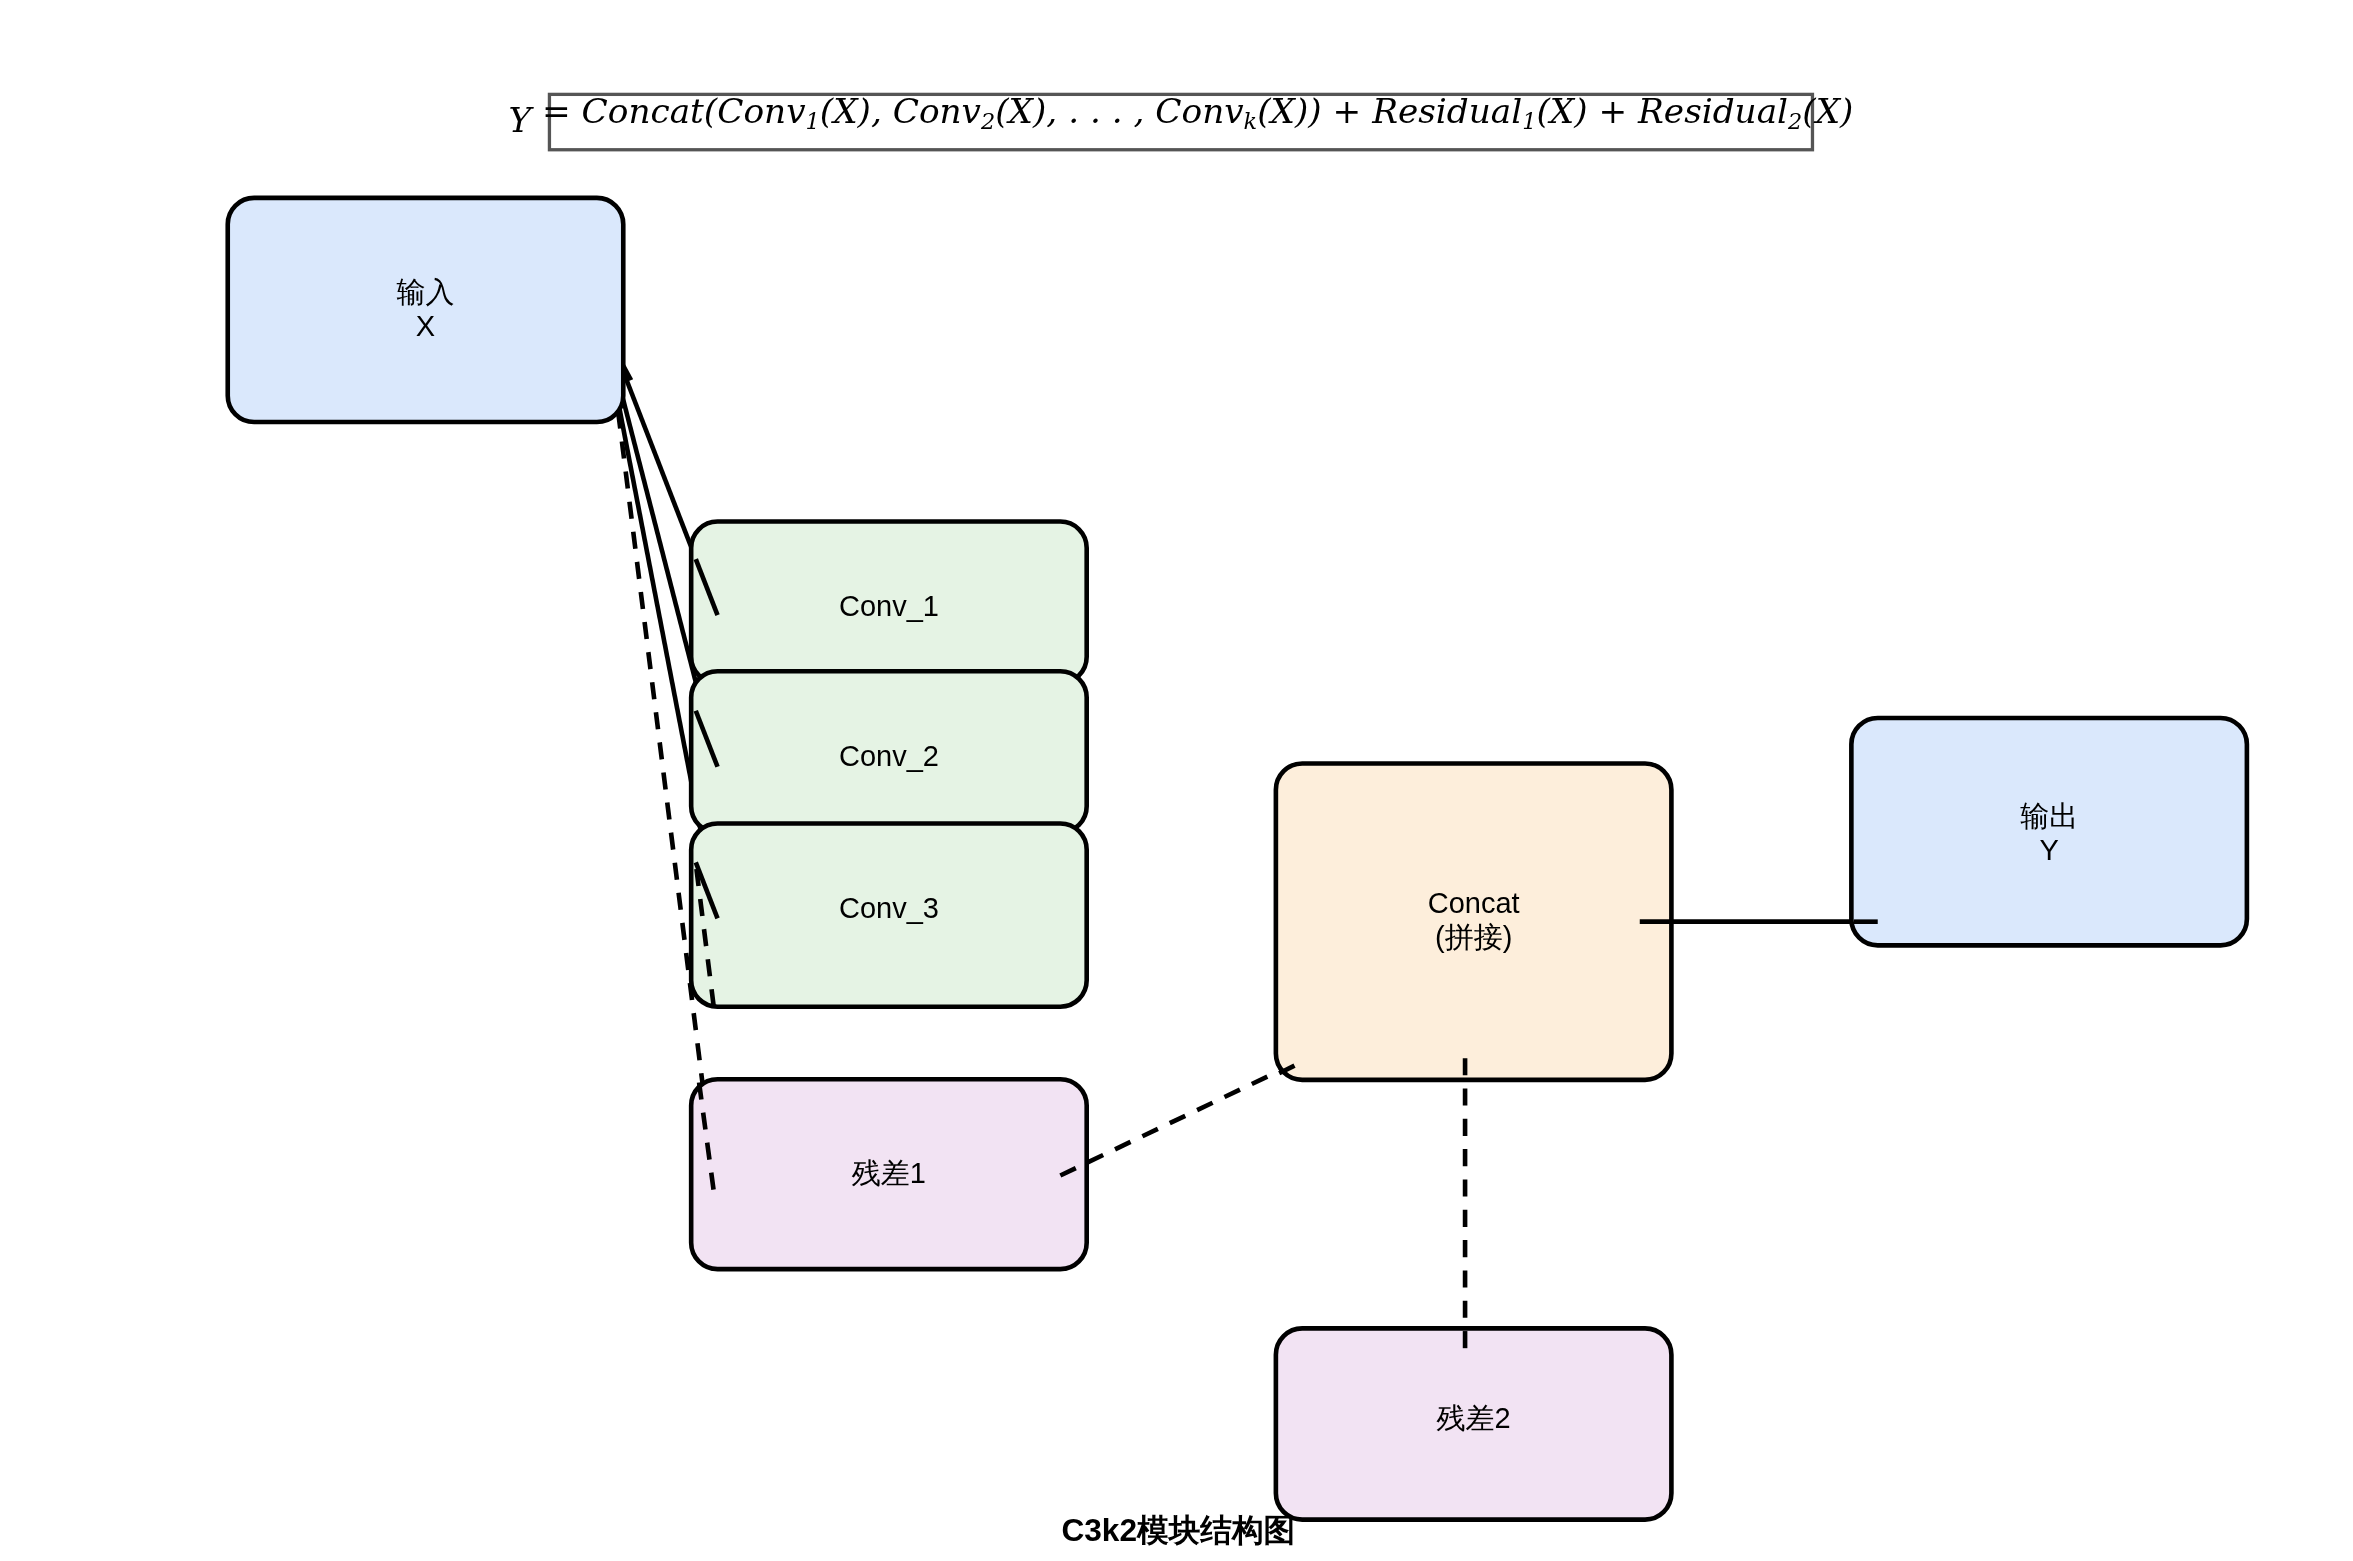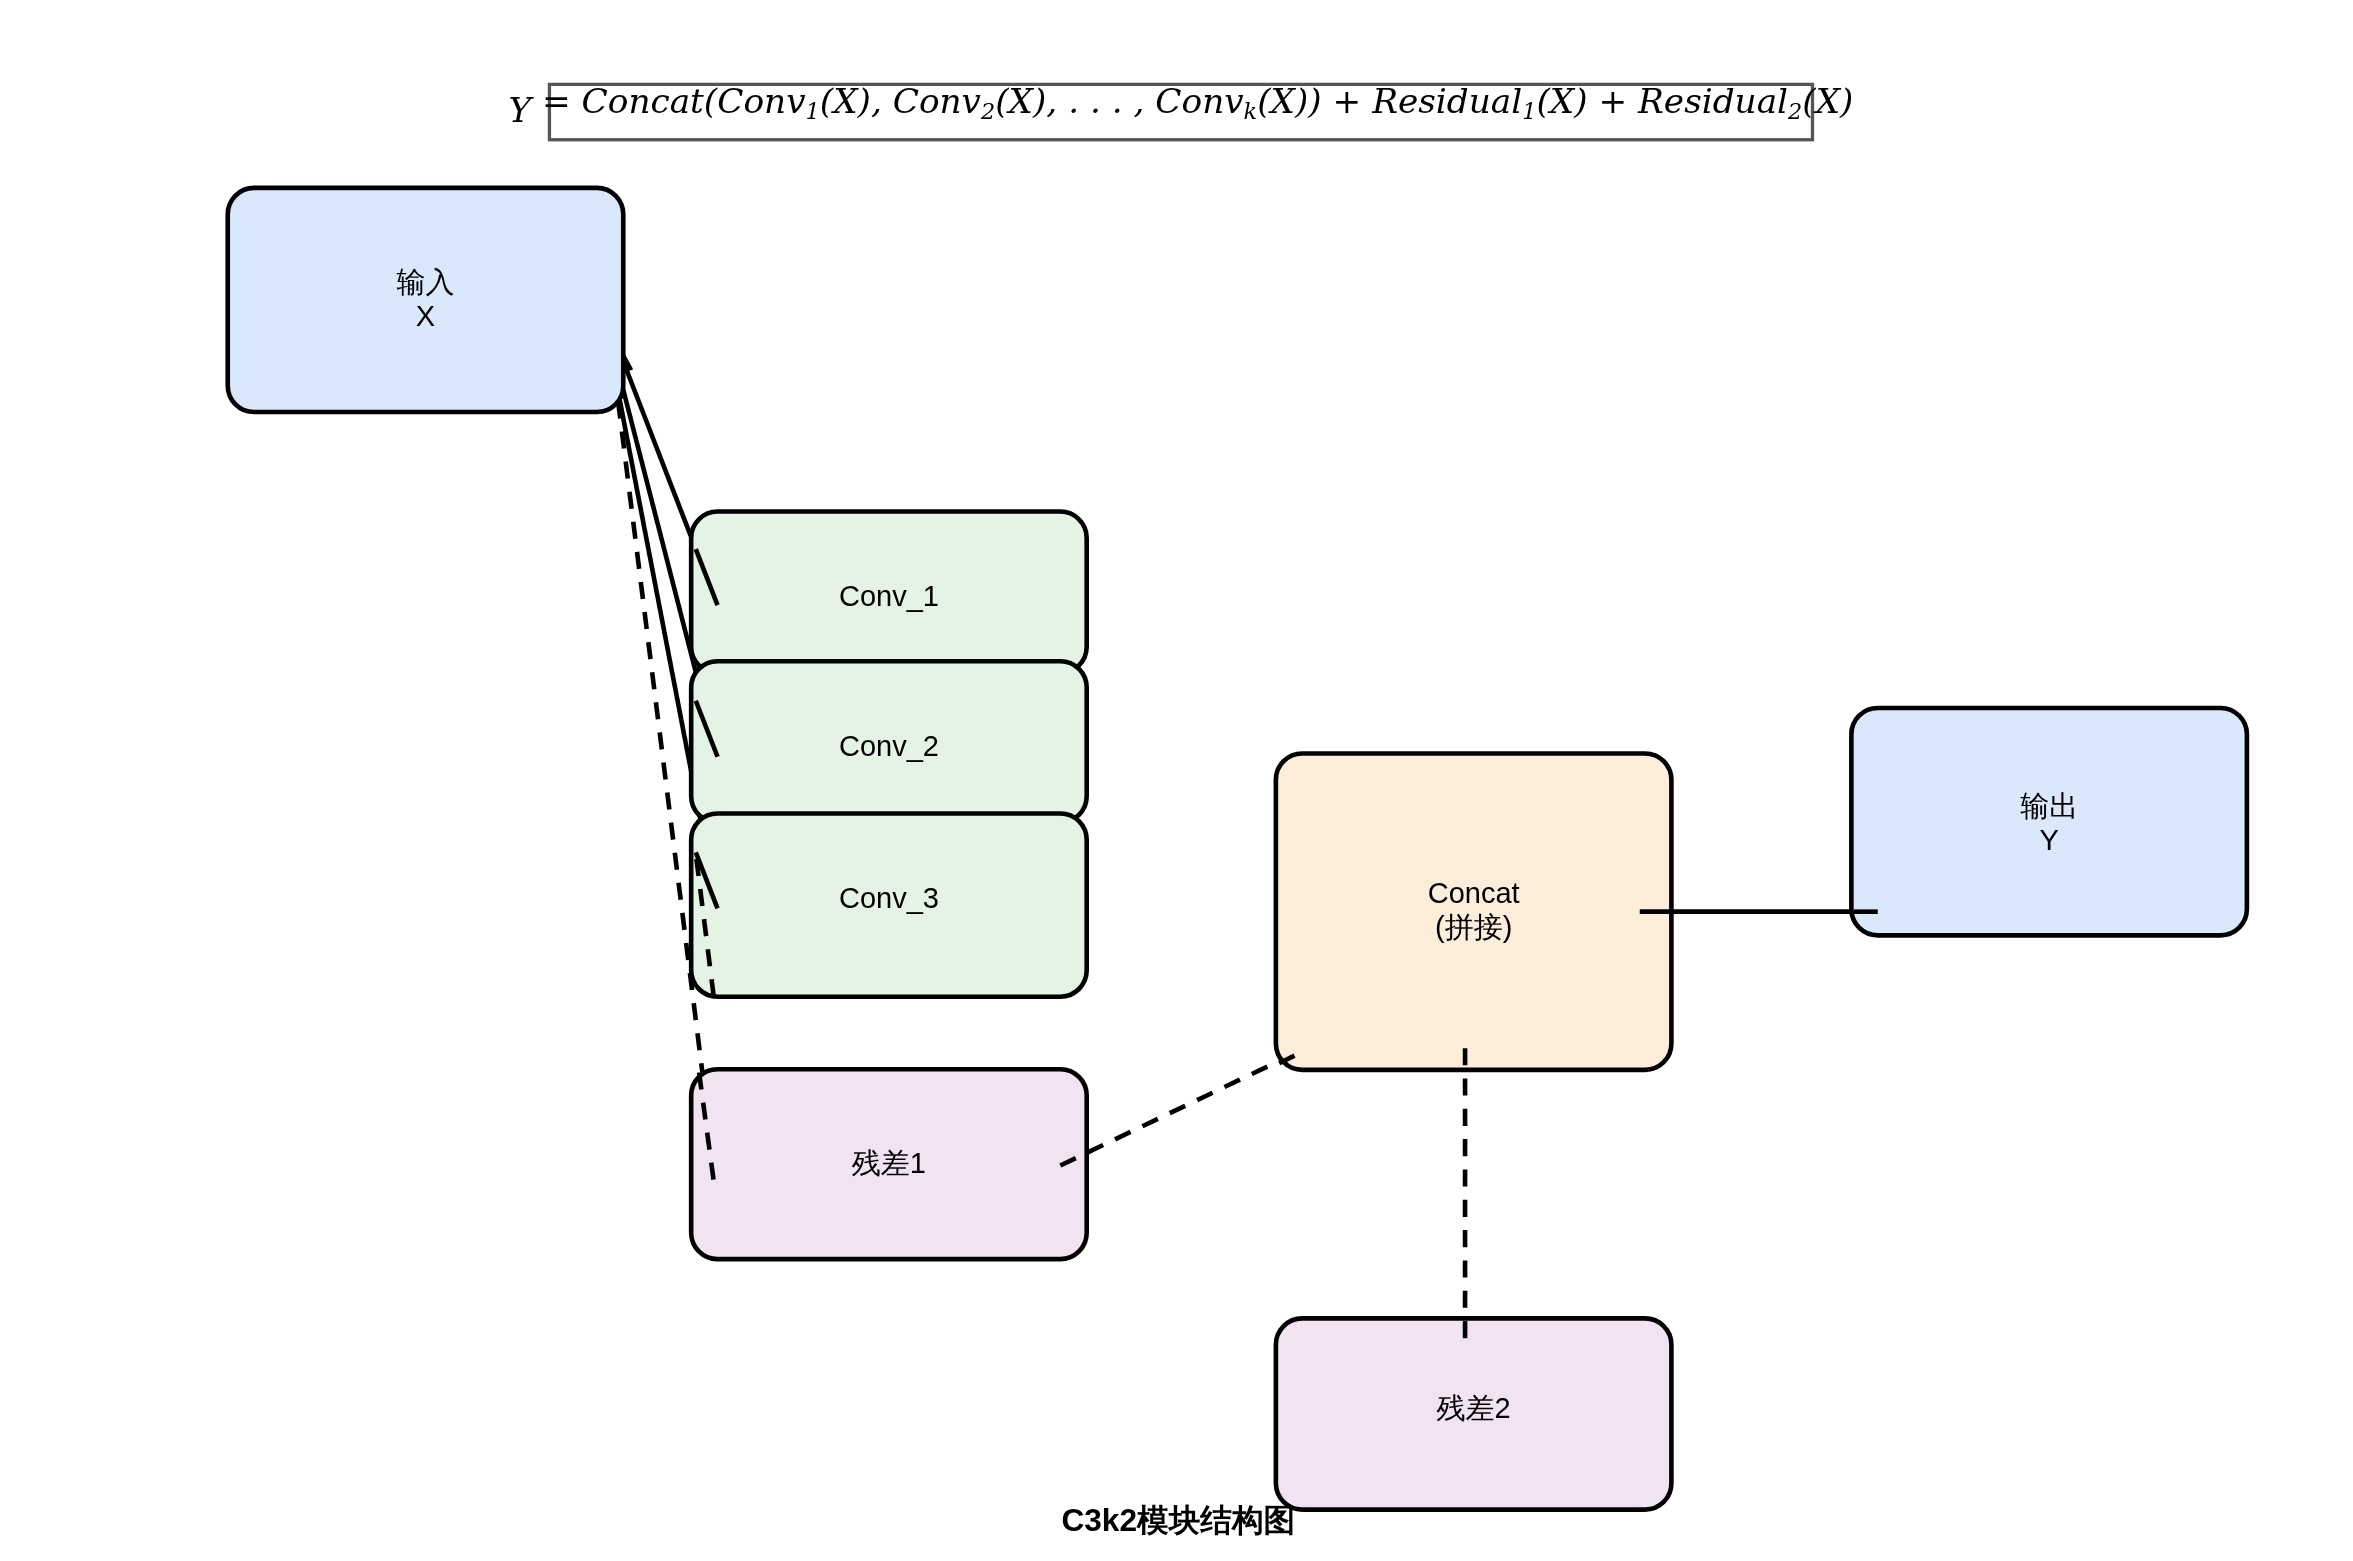--- a/index.html
+++ b/index.html
@@ -10,21 +10,21 @@
   body {
     width: 2354px;
     height: 1561px;
     font-family: "Liberation Sans", "DejaVu Sans", sans-serif;
     overflow: hidden;
     position: relative;
   }
   #diagram-root {
     position: absolute;
     left: 0;
-    top: 0;
+    top: 10px;
     width: 2354px;
     height: 1314px;
     text-align: right;
   }
   svg { display: block; }
 
   .node-rect {
     stroke: #000000;
     stroke-width: 7;
   }

